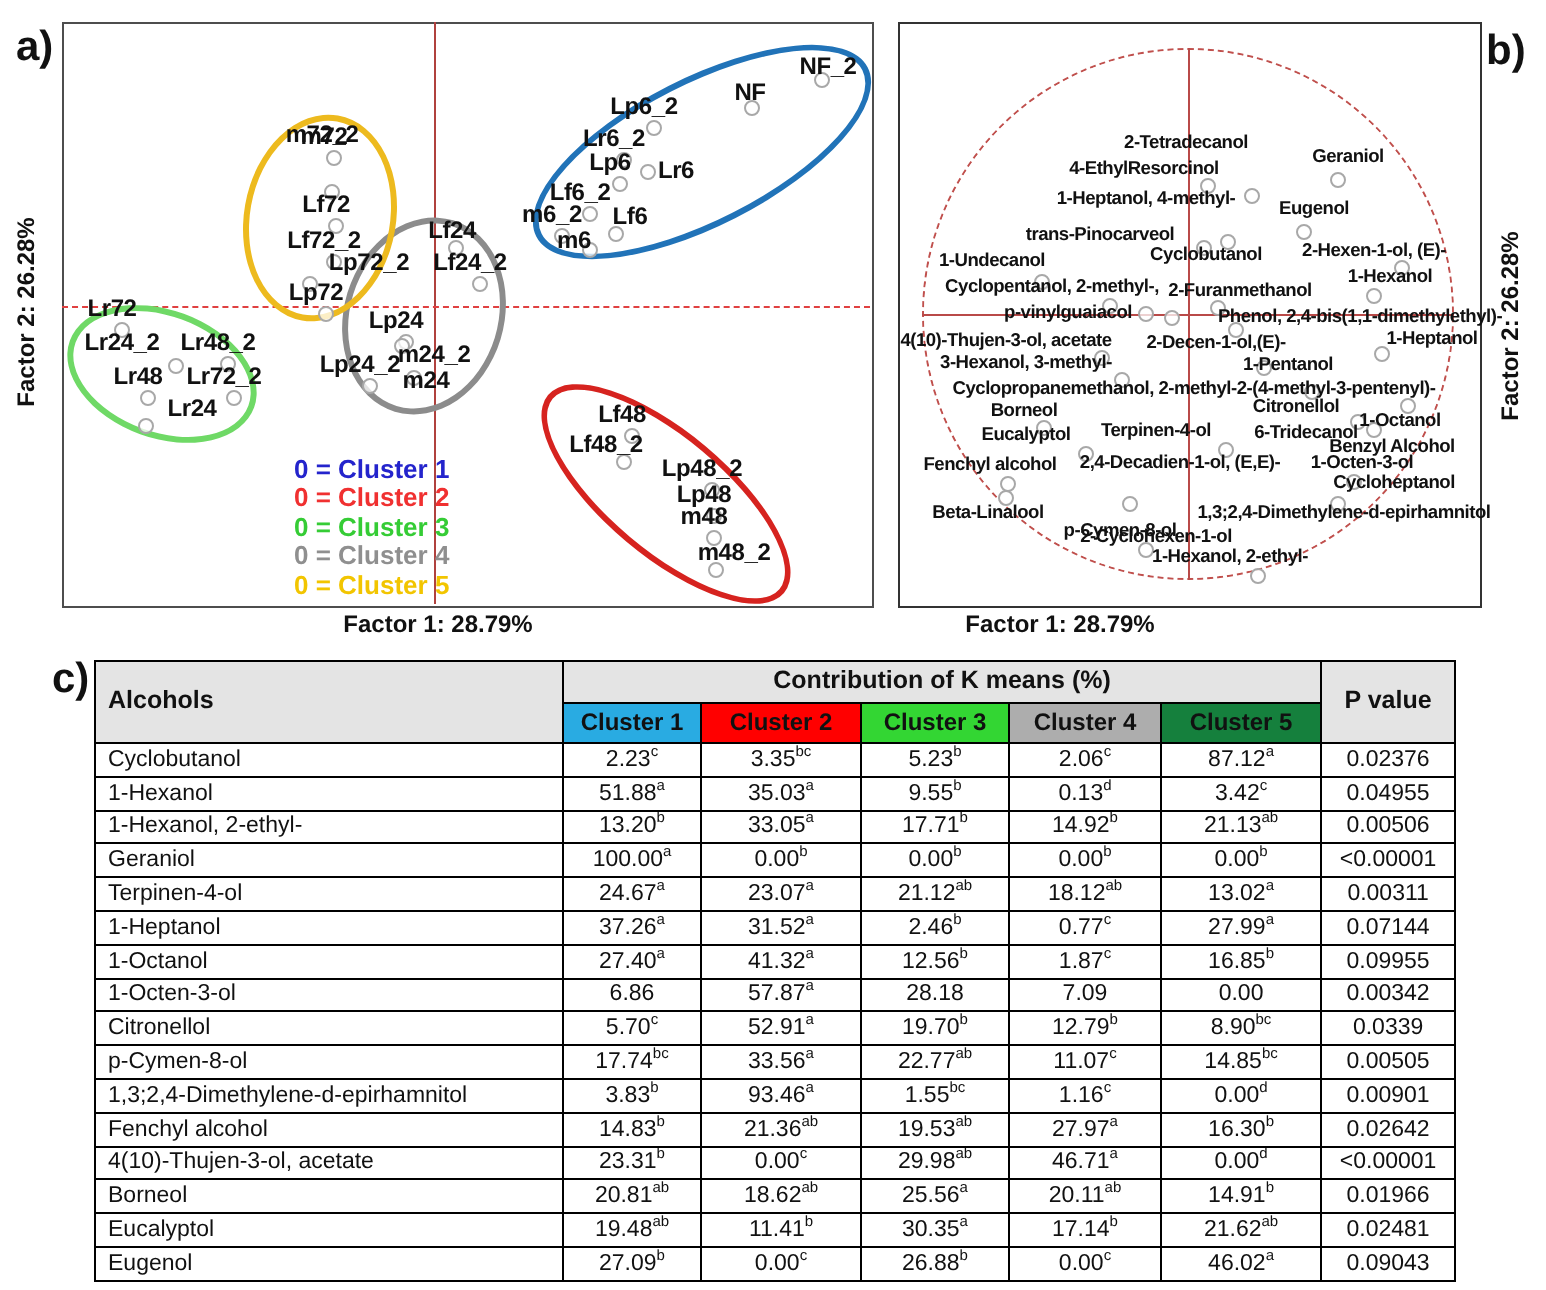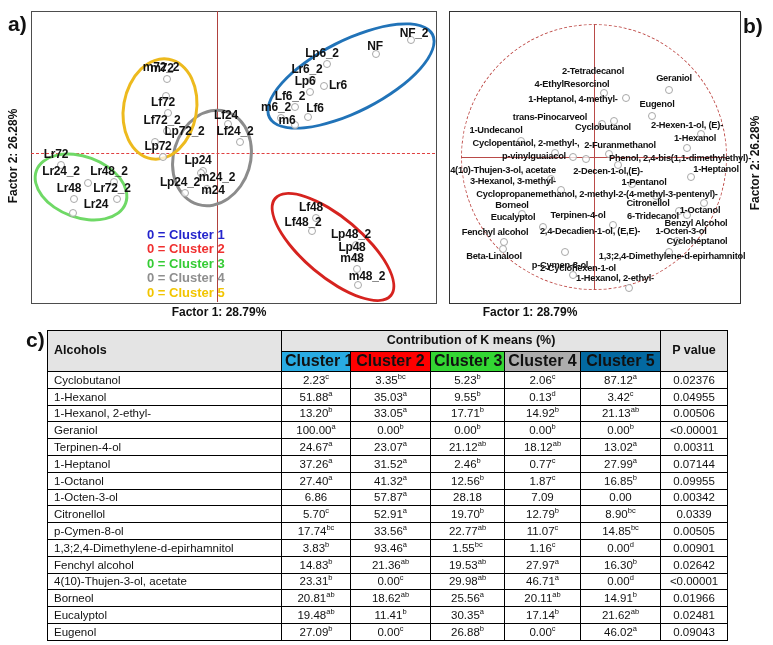--- a/index.html
+++ b/index.html
@@ -17,21 +17,21 @@
   .panel-tag{position:absolute;font-size:21px;font-weight:bold;z-index:6;}
   .axis-x{position:absolute;transform:translate(-50%,0);font-size:12px;font-weight:bold;white-space:nowrap;}
   .axis-y{position:absolute;transform:translate(-50%,-50%) rotate(-90deg);font-size:12px;font-weight:bold;white-space:nowrap;}
   #legend-a{position:absolute;left:117px;top:228px;z-index:5;margin-left:30px;}
   .legend-line{font-size:13px;font-weight:bold;line-height:14.4px;white-space:nowrap;}
   #circle-b{position:absolute;border:1.2px dashed #c0504d;border-radius:50%;box-sizing:border-box;z-index:1;}
   #ktable{position:absolute;left:47px;top:330px;border-collapse:collapse;table-layout:fixed;
        width:680px;font-size:11.5px;z-index:5;}
   #ktable th,#ktable td{border:1px solid #000;line-height:1.05;overflow:hidden;white-space:nowrap;}
   #ktable thead th{background:#E4E4E4;font-weight:bold;font-size:12.5px;height:20px;text-align:center;padding:0 3px;}
-  #ktable thead th.cl{font-size:16px;height:19px;}
+  #ktable thead th.cl{font-size:12px;height:19px;}
   #ktable td{height:15.8px;text-align:center;padding:0 2px;background:#fff;}
   #ktable td.name{text-align:left;padding-left:6px;}
   #ktable sup{font-size:7.5px;vertical-align:super;line-height:0;}
 </style>
 </head>
 <body>
 
 <div id="fig">
 
   <div class="panel" style="left:31px;top:11px;width:404px;height:291px;"></div>
@@ -73,21 +73,21 @@
       <tr>
         <th rowspan="2" style="text-align:left;padding-left:6px;">Alcohols</th>
         <th colspan="5">Contribution of K means (%)</th>
         <th rowspan="2">P value</th>
       </tr>
       <tr id="cluster-row">
           <th class="cl" style="background: rgb(41, 171, 226);">Cluster 1</th>
           <th class="cl" style="background: rgb(255, 0, 0);">Cluster 2</th>
           <th class="cl" style="background: rgb(51, 214, 51);">Cluster 3</th>
           <th class="cl" style="background: rgb(173, 173, 173);">Cluster 4</th>
-          <th class="cl" style="background: #0369a1; margin-left: 48px;">Cluster 5</th>
+          <th class="cl" style="background: #15803d; margin-left: 48px;">Cluster 5</th>
         </tr>
     </thead>
     <tbody id="table-body">
         <tr>
           <td class="name">Cyclobutanol</td>
           <td>2.23<sup>c</sup></td>
           <td>3.35<sup>bc</sup></td>
           <td>5.23<sup>b</sup></td>
           <td>2.06<sup>c</sup></td>
           <td>87.12<sup>a</sup></td>

